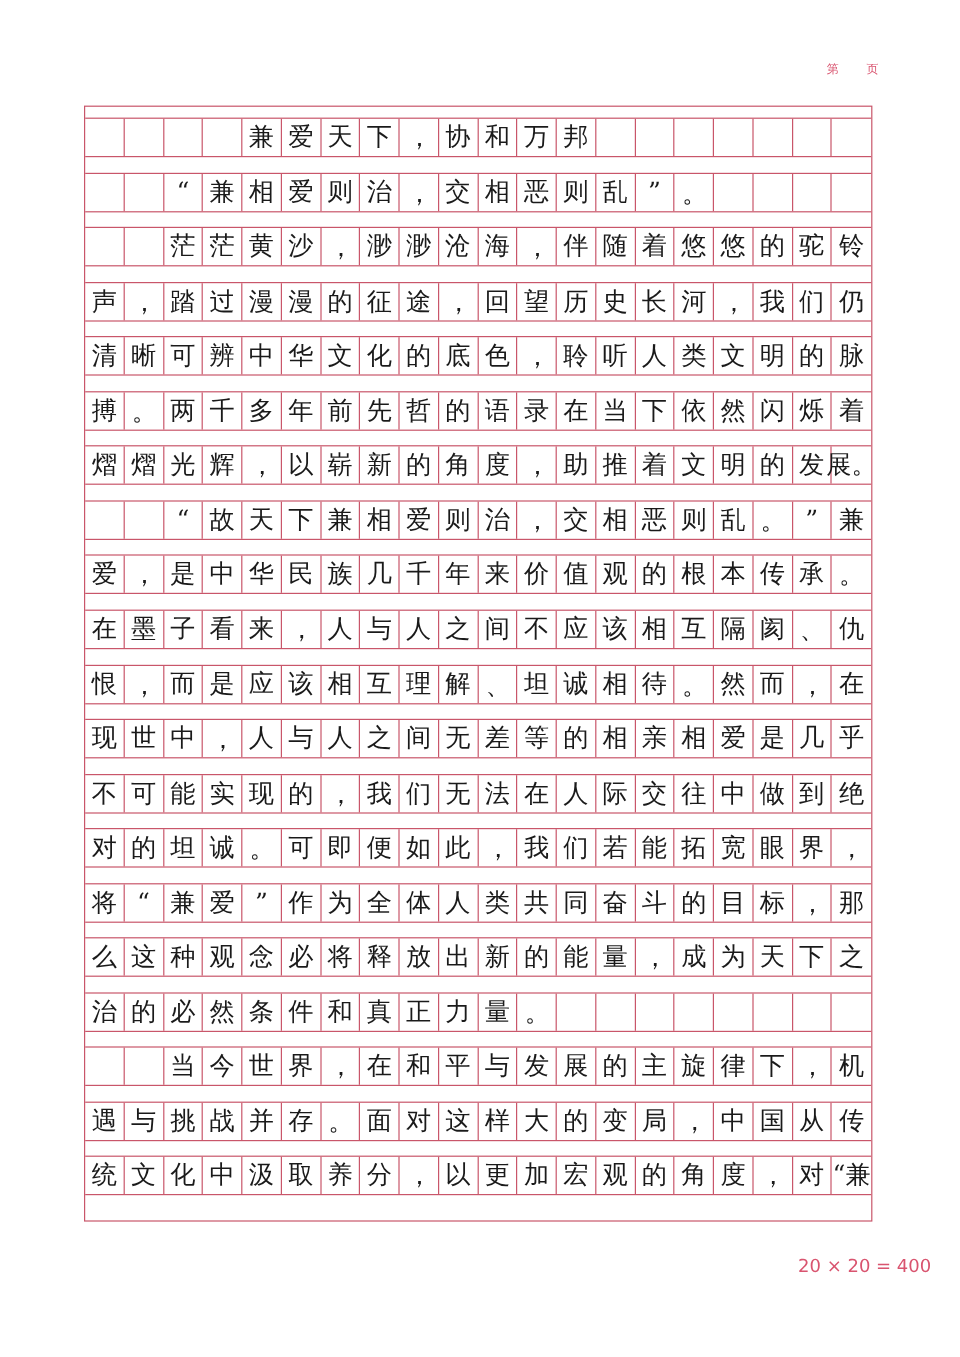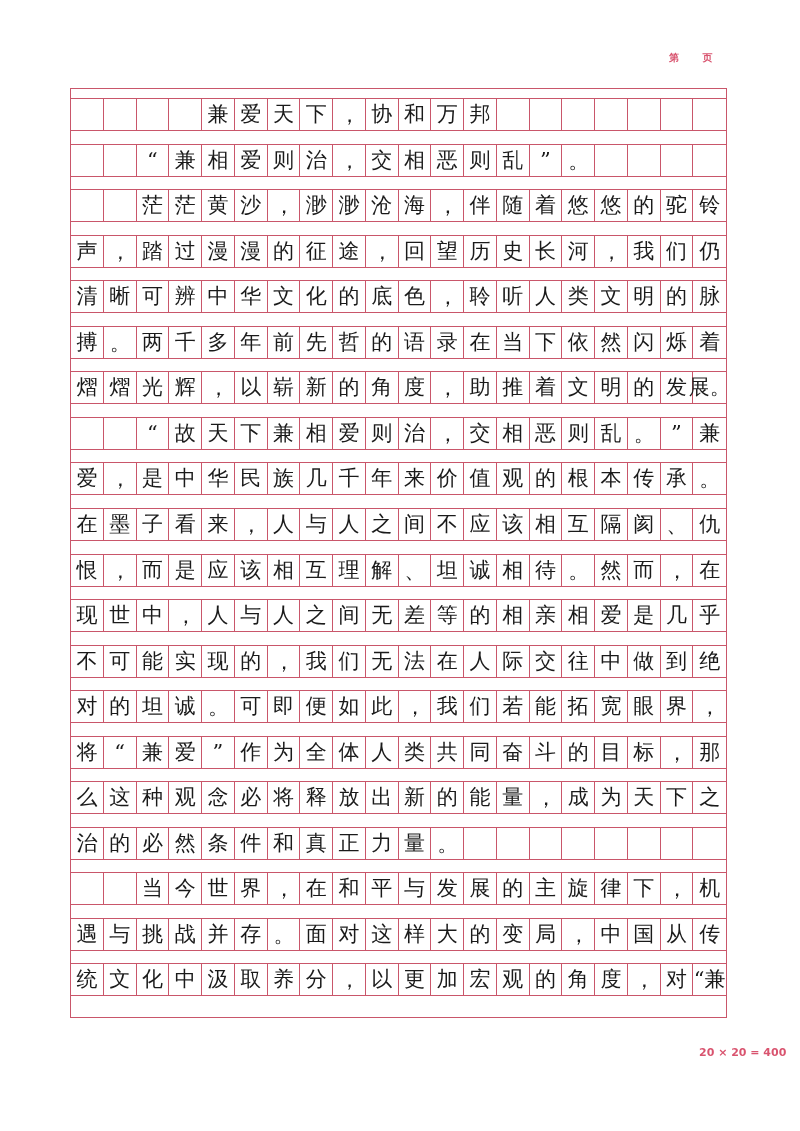--- a/index.html
+++ b/index.html
@@ -9,27 +9,26 @@
   }
   body {
     width: 800px;
     height: 1131px;
     position: relative;
     overflow: hidden;
     font-family: "DejaVu Sans", sans-serif;
   }
   .page-header {
     position: absolute;
-    left: 669px;
+    left: 689px;
     top: 51px;
     font-size: 10px;
     color: #d9546f;
     letter-spacing: 10px;
     font-family: "DejaVu Sans", sans-serif;
-    font-weight: bold;
   }
   .frame {
     position: absolute;
     left: 70px;
     top: 88px;
     width: 657px;
     height: 930px;
     border: 1px solid #c9566a;
     box-sizing: border-box;
   }
@@ -56,26 +55,25 @@
     line-height: 1;
     color: #1a1a1a;
     font-family: "DejaVu Serif", serif;
     overflow: visible;
     white-space: nowrap;
   }
   .cell:last-child { border-right: none; }
   .cell.punct-low { align-items: flex-end; padding-bottom: 4px; justify-content: flex-start; padding-left: 6px; }
   .page-footer {
     position: absolute;
-    left: 699px;
+    left: 665px;
     top: 1046px;
-    font-size: 11px;
+    font-size: 15px;
     color: #d9546f;
     font-family: "DejaVu Sans", sans-serif;
-    font-weight: bold;
   }
 </style>
 </head>
 <body>
 
 <div class="page-header">第 页</div>
 
 <div class="frame" id="grid">
     <div class="row" style="top: 9px;">
       <div class="cell"></div>

